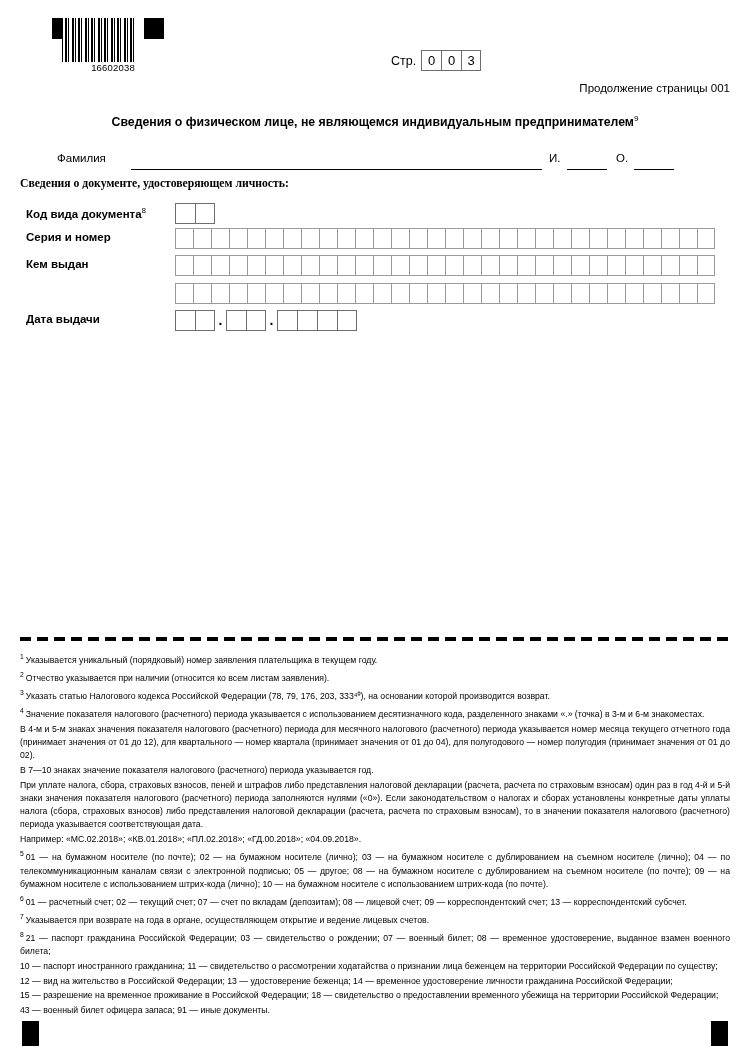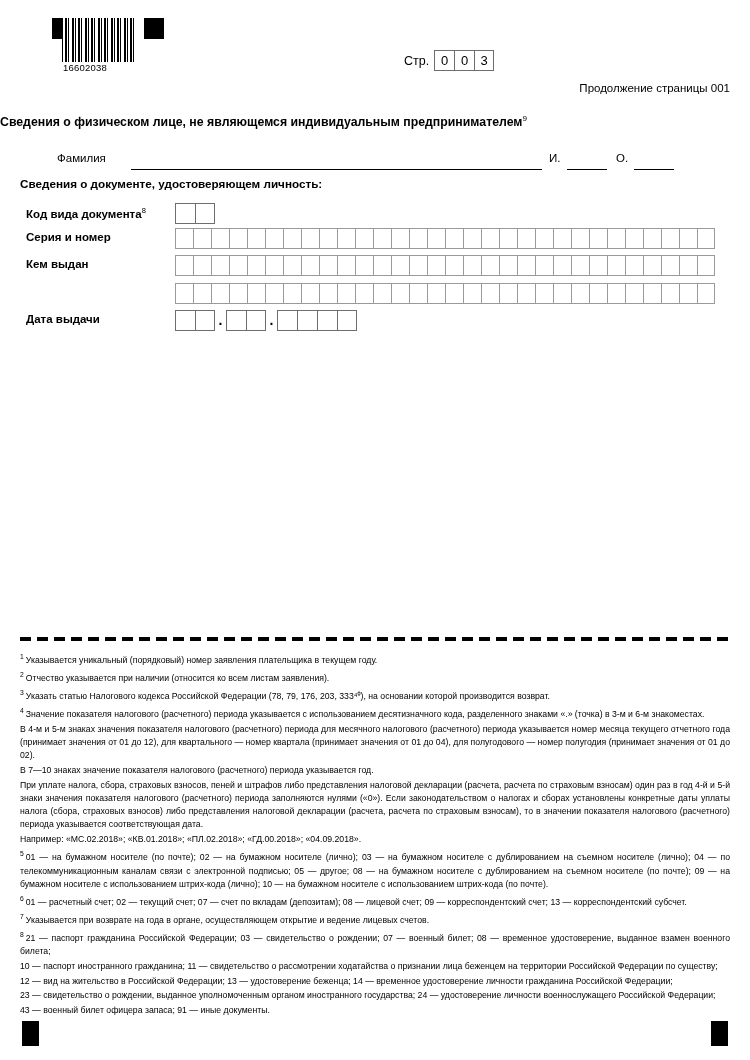--- a/index.html
+++ b/index.html
@@ -40,32 +40,32 @@
     background-image: repeating-linear-gradient(
       to right,
       #000 0px, #000 1px, #fff 1px, #fff 3px,
       #000 3px, #000 5px, #fff 5px, #fff 6px,
       #000 6px, #000 7px, #fff 7px, #fff 10px,
       #000 10px, #000 12px, #fff 12px, #fff 13px
     );
   }
   .barcode-digits {
     display: flex;
-    justify-content: flex-start;
+    justify-content: flex-end;
     font-size: 9.5px;
     letter-spacing: 0.2px;
     margin-top: 0px;
     padding: 0 1px;
     font-family: "Liberation Sans", sans-serif;
   }
 
   
   .page-no {
     position: absolute;
-    left: 404px;
+    left: 391px;
     top: 50px;
     display: flex;
     align-items: center;
     gap: 5px;
   }
   .page-no-label {
     font-size: 12.5px;
   }
   .cellbox {
     display: flex;
@@ -91,20 +91,21 @@
     top: 82px;
     font-size: 11.5px;
   }
 
   
   .main-title {
     position: absolute;
     left: 0;
     right: 0;
     top: 114px;
+    text-align: center;
     font-size: 12.3px;
     font-weight: bold;
   }
   sup { font-size: 0.66em; vertical-align: super; font-weight: normal; }
 
   
   .surname-row {
     position: absolute;
     left: 0; right: 0;
     top: 150px;
@@ -127,20 +128,21 @@
   .initial-o  { position: absolute; left: 616px; top: 2px; font-size: 11.5px; }
   .rule-o     { left: 634px; top: 19px; width: 40px; }
 
   
   .doc-head {
     position: absolute;
     left: 20px;
     top: 177px;
     font-size: 11.7px;
     font-weight: bold;
+    font-family: Liberation Serif, serif;
   }
 
   
   .field-row {
     position: absolute;
     left: 0;
     height: 22px;
   }
   .field-label {
     position: absolute;
@@ -407,15 +409,15 @@
     <p class="fn"><span>В 4-м и 5-м знаках значения показателя налогового (расчетного) периода для месячного налогового (расчетного) периода указывается номер месяца текущего отчетного года (принимает значения от 01 до 12), для квартального — номер квартала (принимает значения от 01 до 04), для полугодового — номер полугодия (принимает значения от 01 до 02).</span></p>
     <p class="fn"><span>В 7—10 знаках значение показателя налогового (расчетного) периода указывается год.</span></p>
     <p class="fn"><span>При уплате налога, сбора, страховых взносов, пеней и штрафов либо представления налоговой декларации (расчета, расчета по страховым взносам) один раз в год 4-й и 5-й знаки значения показателя налогового (расчетного) периода заполняются нулями («0»). Если законодательством о налогах и сборах установлены конкретные даты уплаты налога (сбора, страховых взносов) либо представления налоговой декларации (расчета, расчета по страховым взносам), то в значении показателя налогового (расчетного) периода указывается соответствующая дата.</span></p>
     <p class="fn"><span>Например: «МС.02.2018»; «КВ.01.2018»; «ПЛ.02.2018»; «ГД.00.2018»; «04.09.2018».</span></p>
     <p class="fn fn-gap"><span class="fn-marker">5</span><span>01 — на бумажном носителе (по почте); 02 — на бумажном носителе (лично); 03 — на бумажном носителе с дублированием на съемном носителе (лично); 04 — по телекоммуникационным каналам связи с электронной подписью; 05 — другое; 08 — на бумажном носителе с дублированием на съемном носителе (по почте); 09 — на бумажном носителе с использованием штрих-кода (лично); 10 — на бумажном носителе с использованием штрих-кода (по почте).</span></p>
     <p class="fn fn-gap"><span class="fn-marker">6</span><span>01 — расчетный счет; 02 — текущий счет; 07 — счет по вкладам (депозитам); 08 — лицевой счет; 09 — корреспондентский счет; 13 — корреспондентский субсчет.</span></p>
     <p class="fn fn-gap"><span class="fn-marker">7</span><span>Указывается при возврате на года в органе, осуществляющем открытие и ведение лицевых счетов.</span></p>
     <p class="fn fn-gap"><span class="fn-marker">8</span><span>21 — паспорт гражданина Российской Федерации; 03 — свидетельство о рождении; 07 — военный билет; 08 — временное удостоверение, выданное взамен военного билета;</span></p>
     <p class="fn"><span>10 — паспорт иностранного гражданина; 11 — свидетельство о рассмотрении ходатайства о признании лица беженцем на территории Российской Федерации по существу;</span></p>
     <p class="fn"><span>12 — вид на жительство в Российской Федерации; 13 — удостоверение беженца; 14 — временное удостоверение личности гражданина Российской Федерации;</span></p>
-    <p class="fn"><span>23 — свидетельство о рождении, выданное уполномоченным органом иностранного государства; 24 — удостоверение личности военнослужащего Российской Федерации;</span></p>
+    <p class="fn"><span>15 — разрешение на временное проживание в Российской Федерации; 18 — свидетельство о предоставлении временного убежища на территории Российской Федерации;</span></p>
     <p class="fn"><span>43 — военный билет офицера запаса; 91 — иные документы.</span></p>
   </div>
 
 </body></html>

